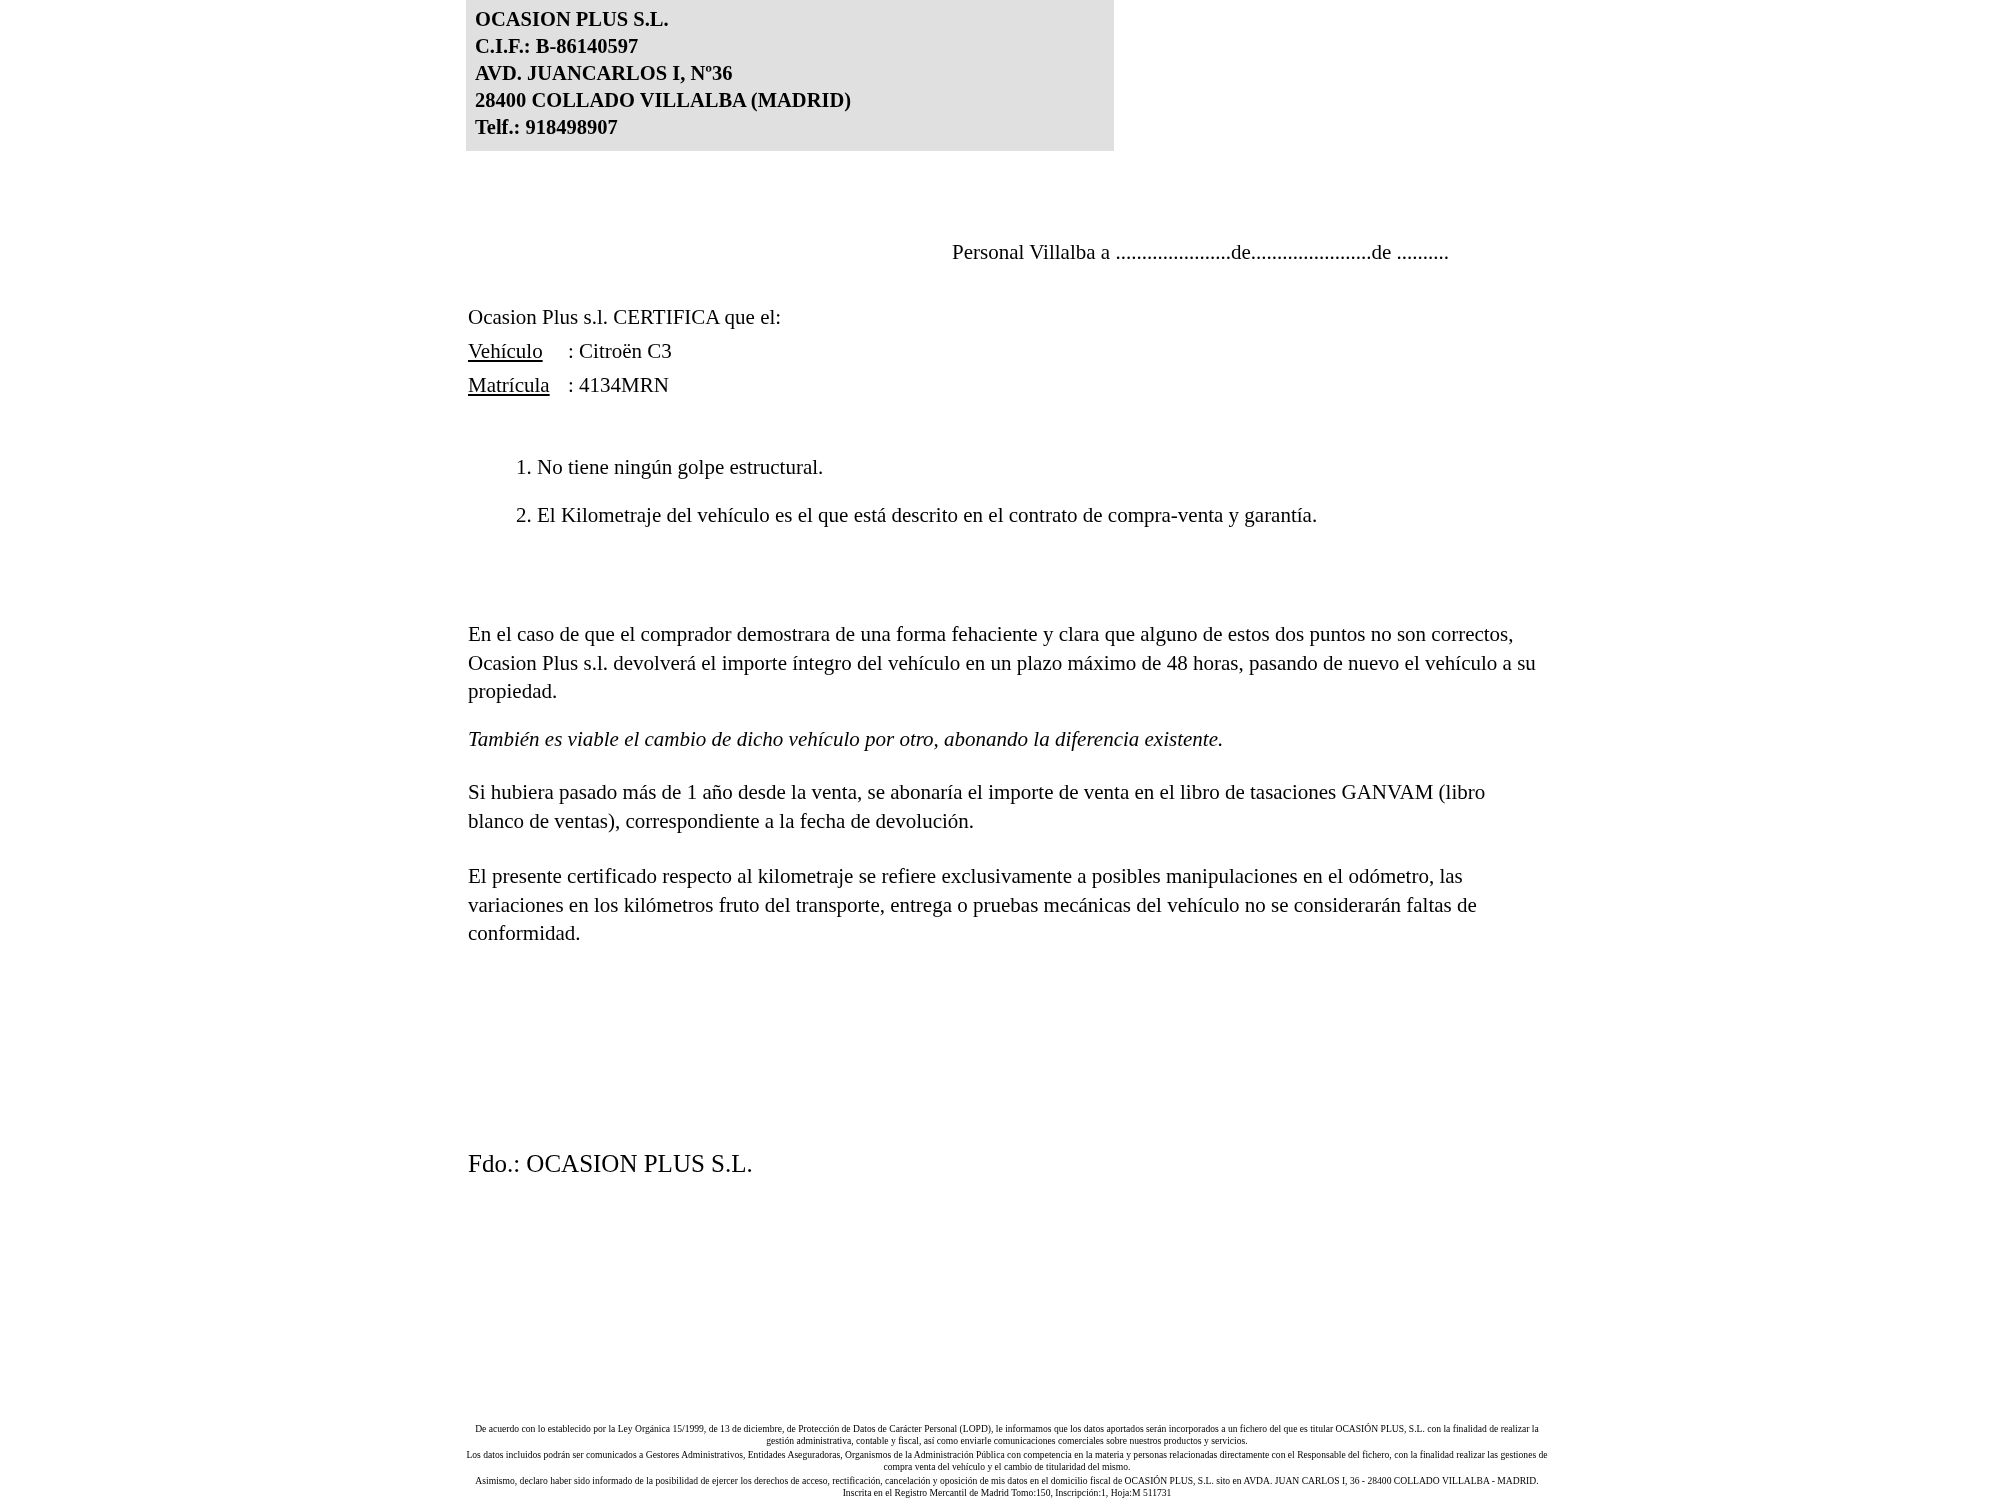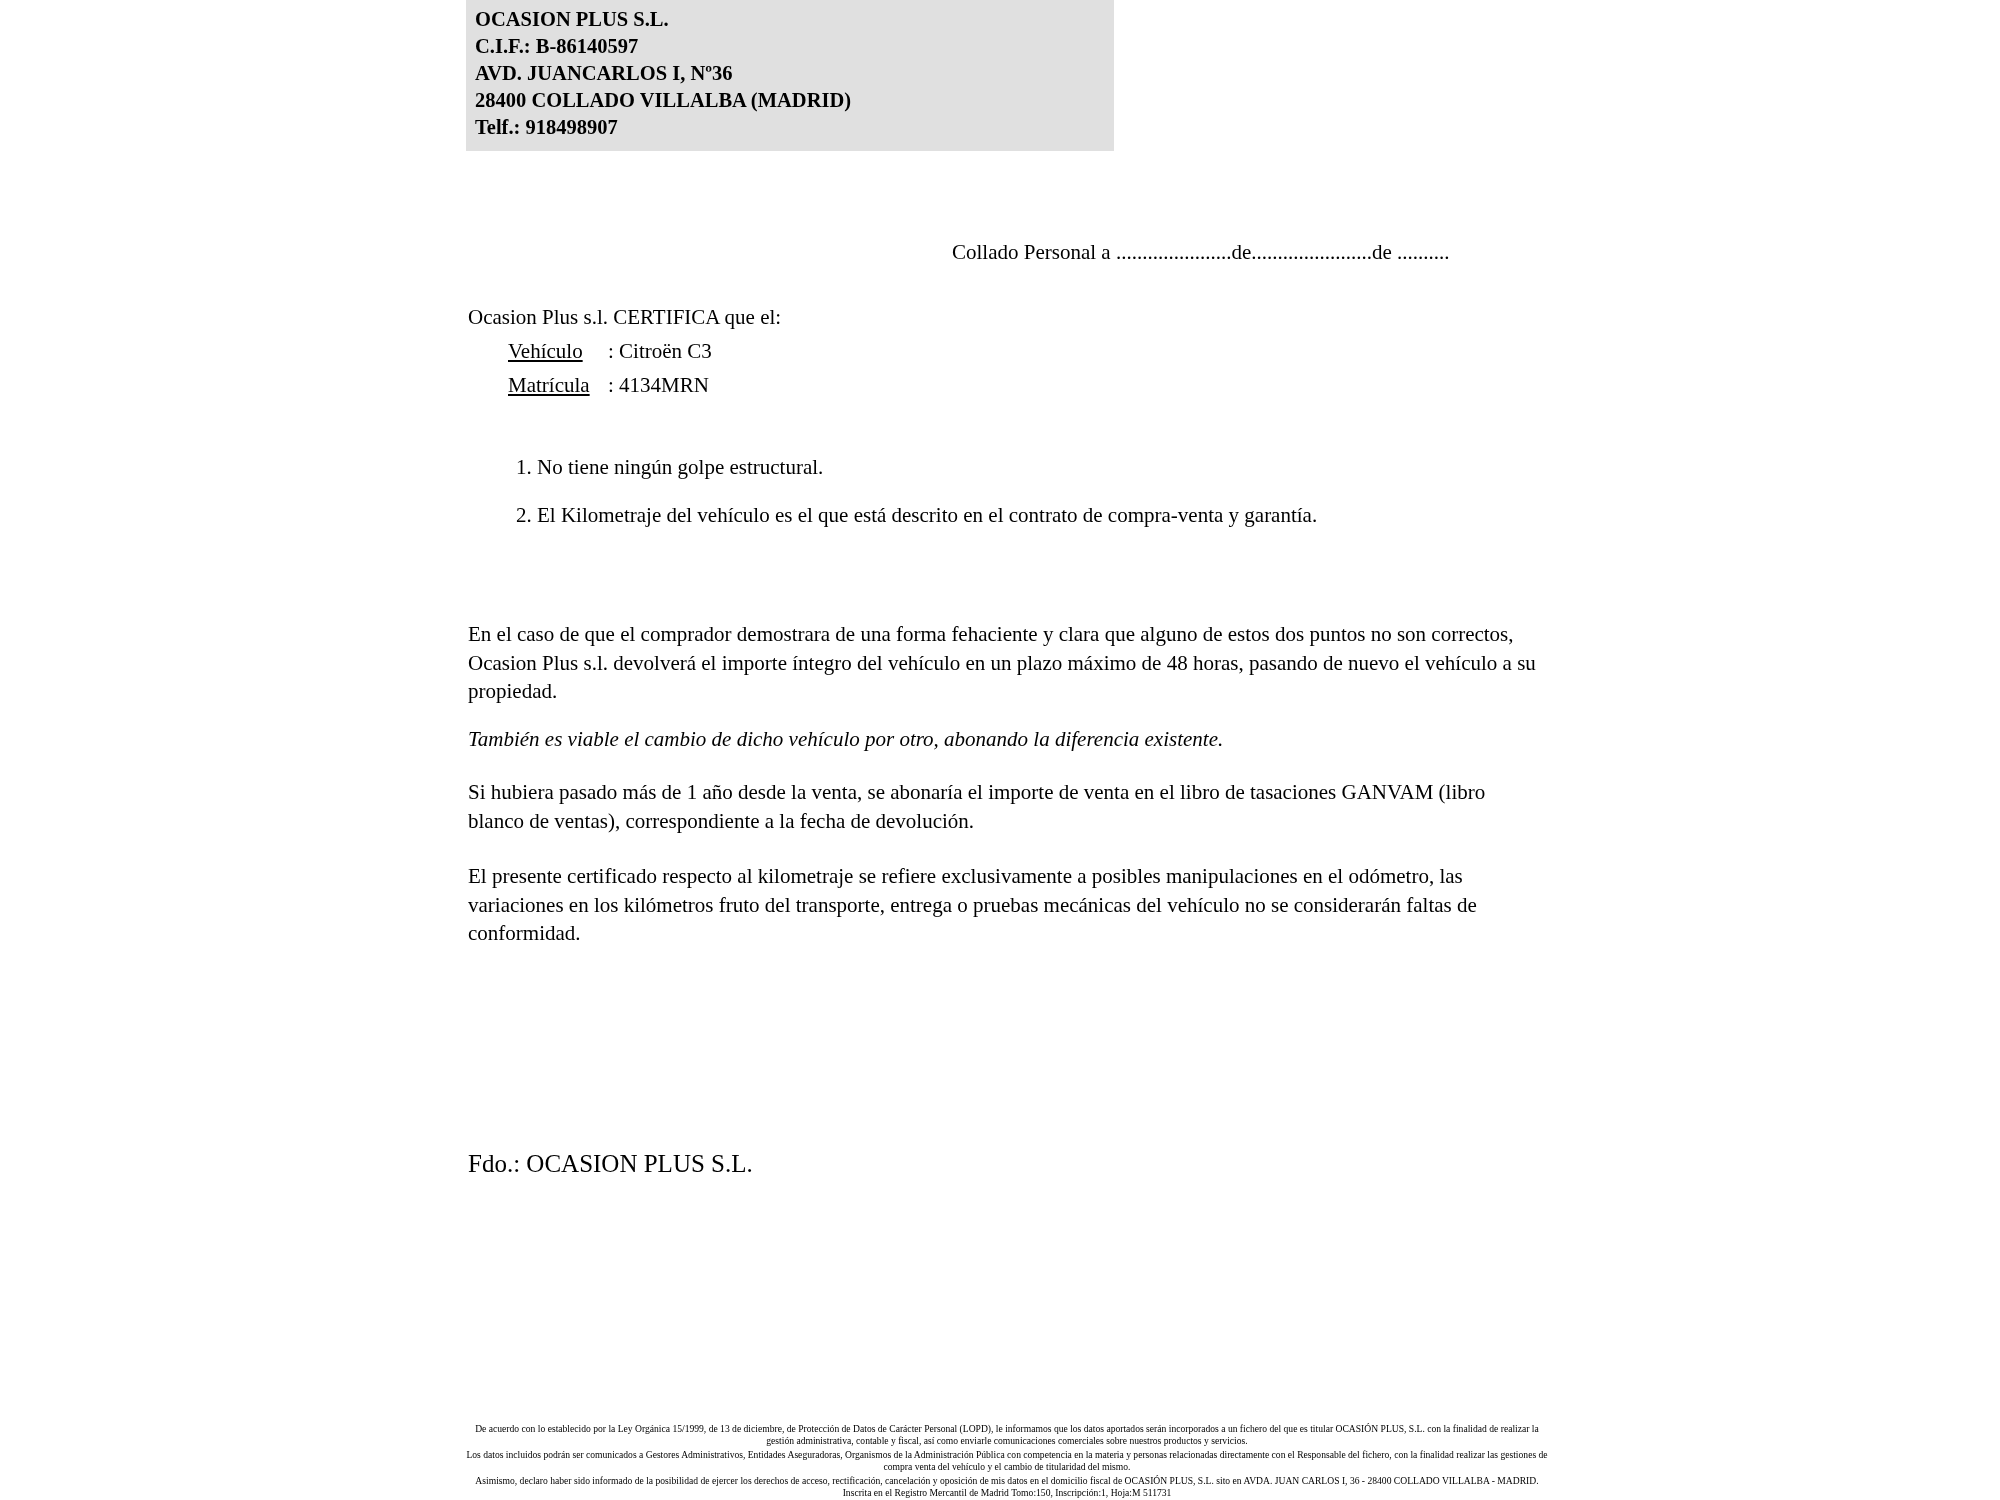--- a/index.html
+++ b/index.html
@@ -58,21 +58,20 @@
     font-size: 21px;
     line-height: 34px;
   }
   .cert-row {
     white-space: nowrap;
   }
   .lbl-underline {
     text-decoration: underline;
     display: inline-block;
     width: 100px;
-    margin-left: 40px;
   }
 
   
   .point {
     position: absolute;
     left: 468px;
     font-size: 21px;
     white-space: nowrap;
     margin-left: 48px;
   }
@@ -121,21 +120,21 @@
 <div class="page">
 
   <div class="letterhead">
     <div class="lh-line">OCASION PLUS S.L.</div>
     <div class="lh-line">C.I.F.: B-86140597</div>
     <div class="lh-line">AVD. JUANCARLOS I, Nº36</div>
     <div class="lh-line">28400 COLLADO VILLALBA (MADRID)</div>
     <div class="lh-line">Telf.: 918498907</div>
   </div>
 
-  <div class="date-line">Collado Personal a ......................de.......................de ..........</div>
+  <div class="date-line">Personal Villalba a ......................de.......................de ..........</div>
 
   <div class="certifies">
     <div class="cert-row">Ocasion Plus s.l. CERTIFICA que el:</div>
     <div class="cert-row">
       <span class="lbl-underline">Vehículo</span><span>: Citroën C3</span>
     </div>
     <div class="cert-row">
       <span class="lbl-underline">Matrícula</span><span>: 4134MRN</span>
     </div>
   </div>

